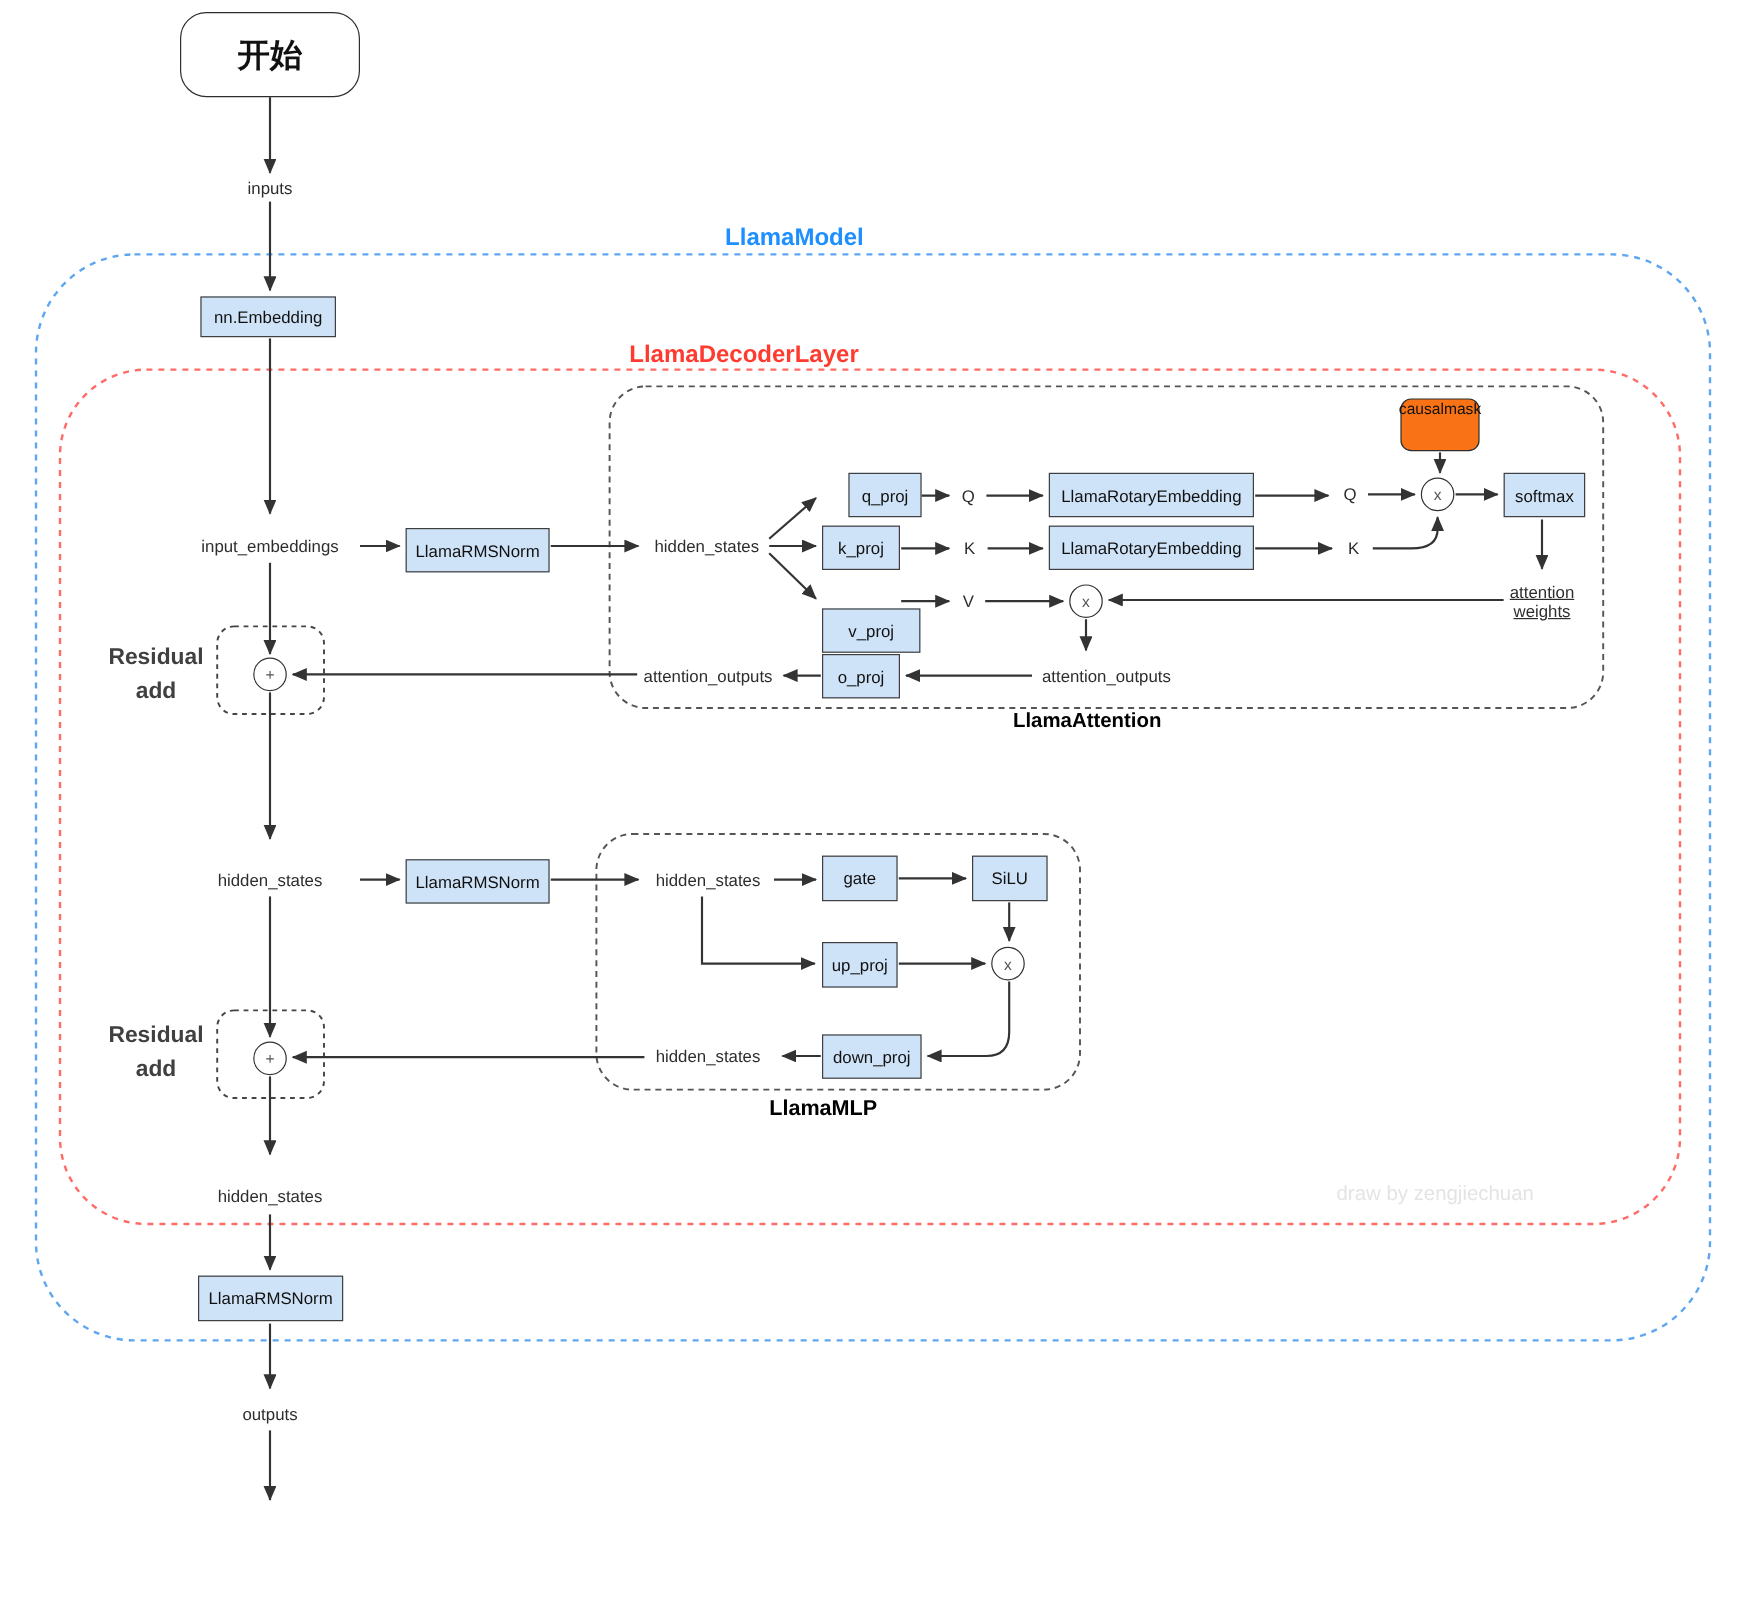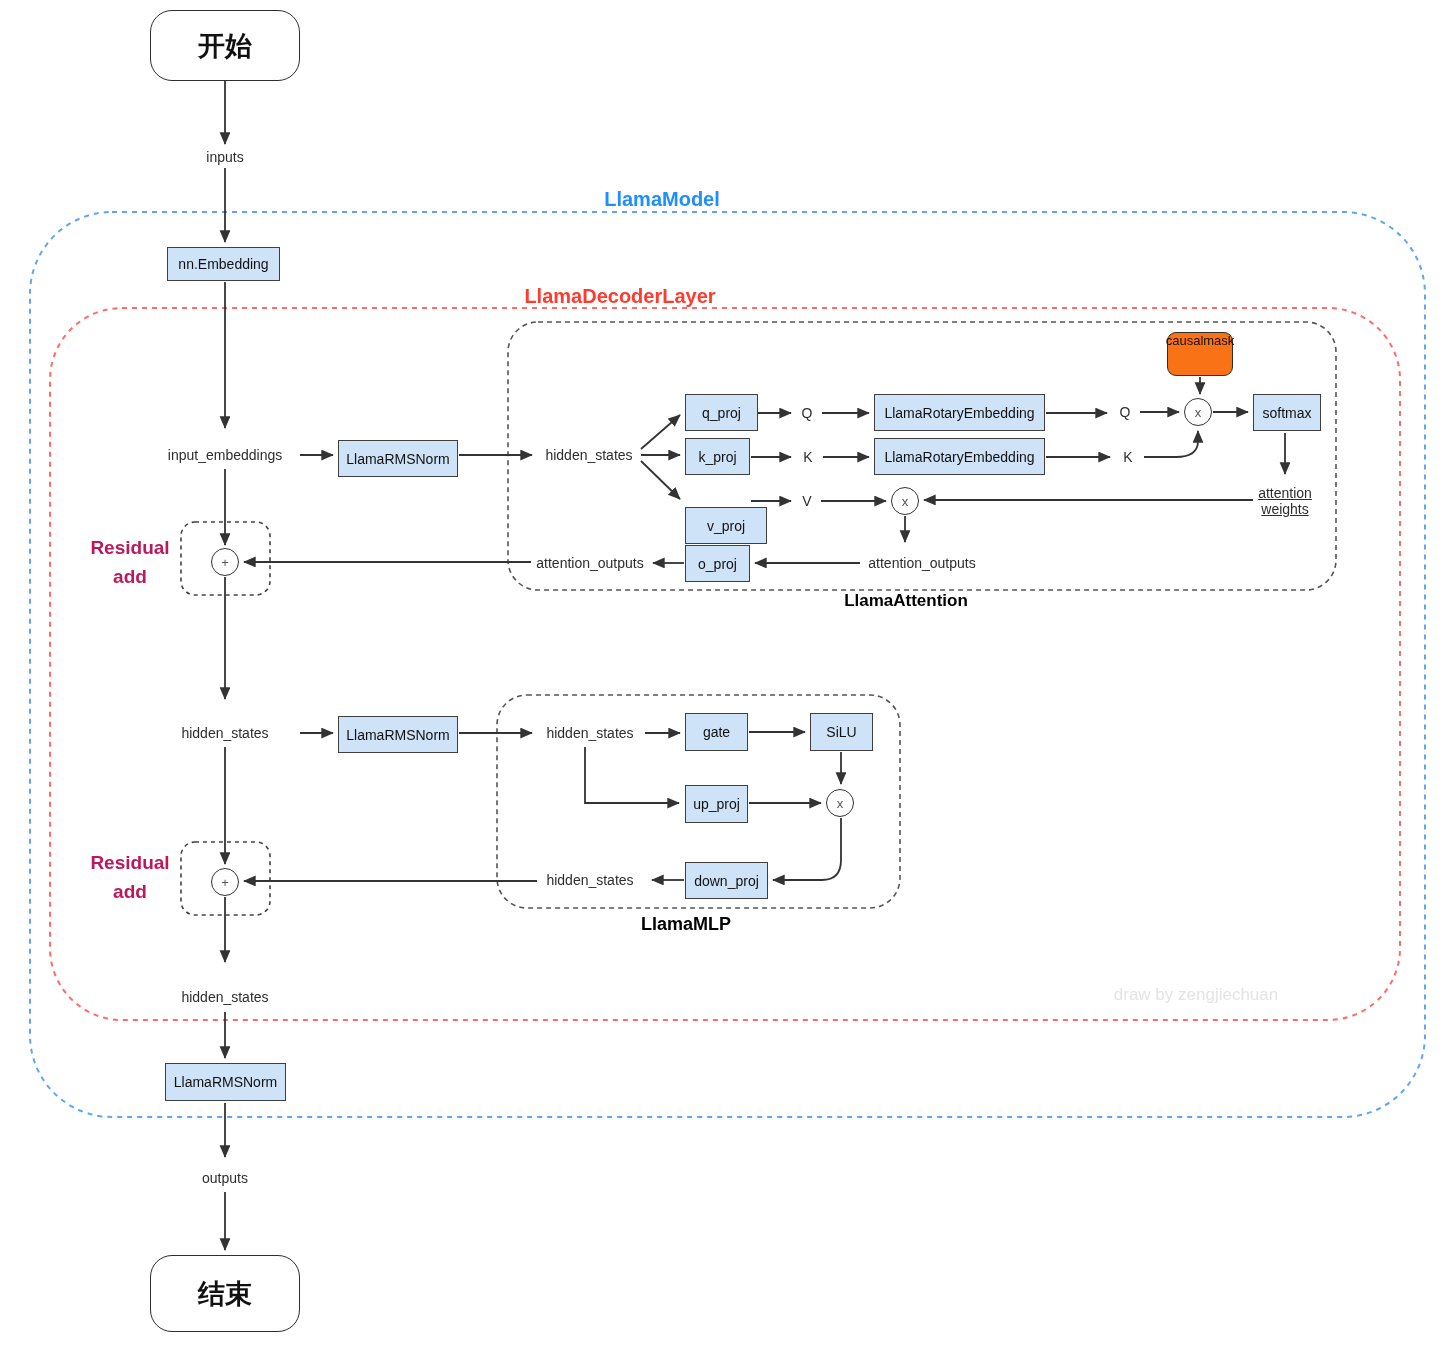--- a/index.html
+++ b/index.html
@@ -19,21 +19,21 @@
         font-size:13px;color:#111;box-sizing:border-box;z-index:2;line-height:15px;}
   .circle{position:absolute;width:28px;height:28px;background:#fff;border:1.5px solid #333;
         border-radius:50%;transform:translate(-50%,-50%);display:flex;align-items:center;
         justify-content:center;font-size:13px;color:#555;box-sizing:border-box;z-index:2;}
   .ctr-label{position:absolute;transform:translate(-50%,-50%);font-weight:bold;z-index:2;
         white-space:nowrap;}
   .blue-title{font-size:20px;color:#1e8fff;}
   .red-title{font-size:20px;color:#ff3b30;}
   .black-title{font-size:17px;color:#000000;}
   .residual{position:absolute;transform:translate(-50%,-50%);font-weight:bold;font-size:19px;
-        color:#be185d;text-align:center;line-height:29px;z-index:2;white-space:nowrap;}
+        color:#404040;text-align:center;line-height:29px;z-index:2;white-space:nowrap;}
   .watermark{position:absolute;transform:translate(-50%,-50%);font-size:17px;color:#e4e4e4;
         z-index:2;white-space:nowrap;}
 </style>
 </head>
 <body>
 
 <div class="canvas">
 
   <svg class="wires" width="1449" height="1349" viewBox="0 0 1449 1349">
     <defs>
@@ -94,33 +94,32 @@
       <path d="M585,747 V803 H679" marker-end="url(#ah)"></path>
       <path d="M749,803 H821" marker-end="url(#ah)"></path>
       <path d="M841,752 V784" marker-end="url(#ah)"></path>
       <path d="M841,818 V860 Q841,880 822,880 H773" marker-end="url(#ah)"></path>
       <path d="M684,880 H652" marker-end="url(#ah)"></path>
       <path d="M537,881 H244" marker-end="url(#ah)"></path>
     </g>
   </svg>
 
   <div class="terminal" style="left:150px;top:10px;width:150px;height:71px;">开始</div>
-  <div class="terminal" style="left:150px;top:1255px;width:150px;height:77px;">结束</div>
 
   <div class="ctr-label blue-title" style="left:662px;top:199px;">LlamaModel</div>
   <div class="ctr-label red-title" style="left:620px;top:296px;">LlamaDecoderLayer</div>
   <div class="ctr-label black-title" style="left:906px;top:601px;">LlamaAttention</div>
   <div class="ctr-label black-title" style="left:686px;top:924px;font-size:18px;">LlamaMLP</div>
 
   <div class="node" style="left:167px;top:247px;width:113px;height:34px;">nn.Embedding</div>
   <div class="node" style="left:338px;top:440px;width:120px;height:37px;">LlamaRMSNorm</div>
   <div class="node" style="left:338px;top:716px;width:120px;height:37px;">LlamaRMSNorm</div>
   <div class="node" style="left:165px;top:1063px;width:121px;height:38px;">LlamaRMSNorm</div>
 
-  <div class="node" style="left:685px;top:394px;width:73px;height:37px;">q_proj</div>
+  <div class="node" style="left:707px;top:394px;width:61px;height:37px;">q_proj</div>
   <div class="node" style="left:685px;top:438px;width:65px;height:37px;">k_proj</div>
   <div class="node" style="left:685px;top:507px;width:82px;height:37px;">v_proj</div>
   <div class="node" style="left:874px;top:394px;width:171px;height:37px;">LlamaRotaryEmbedding</div>
   <div class="node" style="left:874px;top:438px;width:171px;height:37px;">LlamaRotaryEmbedding</div>
   <div class="node" style="left:1253px;top:394px;width:68px;height:37px;">softmax</div>
   <div class="node" style="left:685px;top:545px;width:65px;height:37px;">o_proj</div>
   <div class="smallround" style="left:1167px;top:332px;width:66px;height:44px;">
     <span>causal</span>
     <span>mask</span>
   </div>

